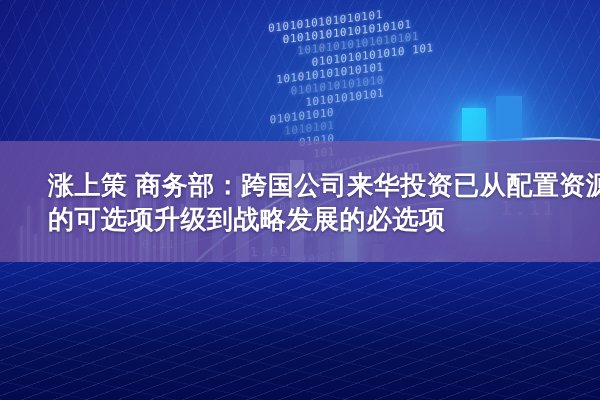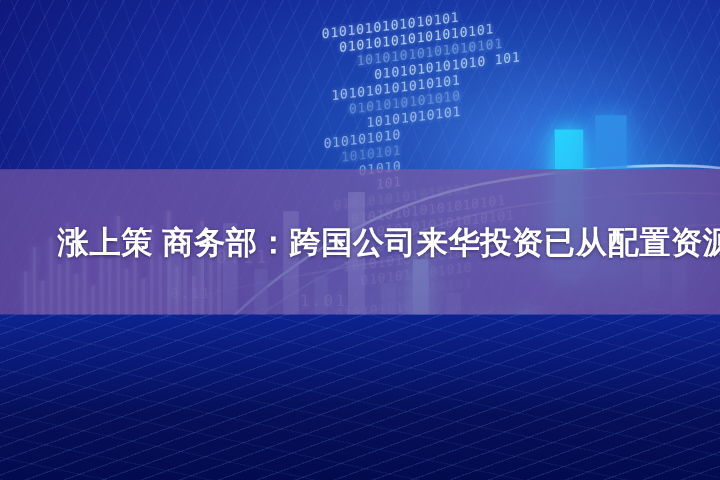--- a/index.html
+++ b/index.html
@@ -214,15 +214,16 @@
       <div class="wm" style="left: 262px; top: 200px; font-size: 11px;">1.01</div>
     </div>
 
   <div class="layer" id="bg-bottom-dark"></div>
   <div class="layer" id="mesh-c"></div>
   <div class="layer" id="mesh-d"></div>
 
   <div id="band"></div>
   <div id="headline">
     <div class="hl-line">涨上策 商务部：跨国公司来华投资已从配置资源</div>
+    <div class="hl-line">的可选项升级到战略发展的必选项</div>
   </div>
 
 </div>
 
 </body></html>

